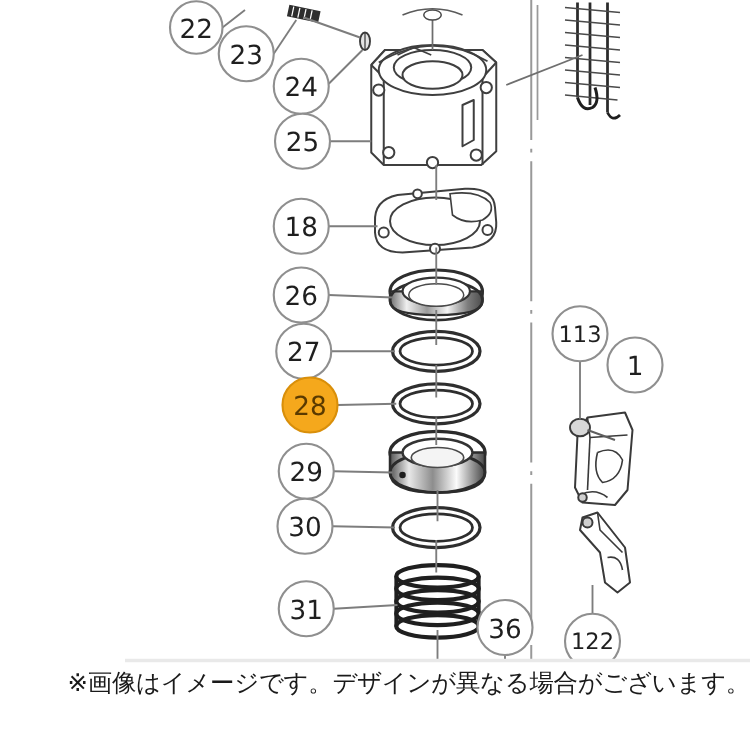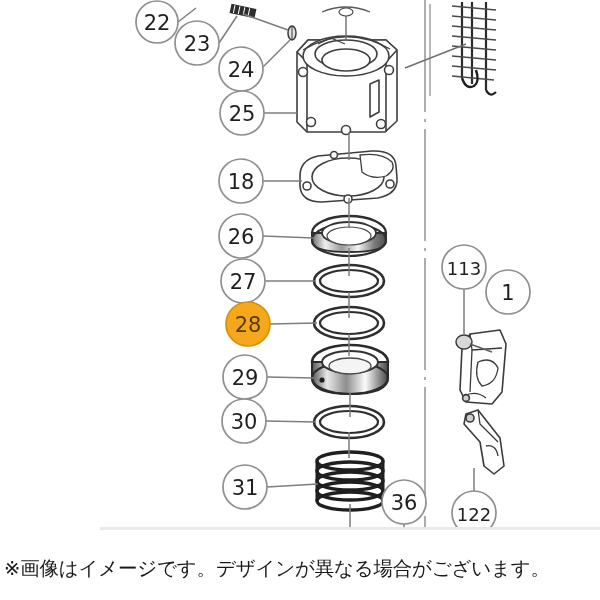--- a/index.html
+++ b/index.html
@@ -11,20 +11,21 @@
   body {
     font-family: "Liberation Sans", "DejaVu Sans", sans-serif;
     color: #231f20;
   }
   #page {
     position: relative;
     width: 600px;
     height: 592px;
     background: #ffffff;
     overflow: hidden;
+    text-align: right;
   }
   #diagram-area {
     position: absolute;
     left: 0;
     top: 0;
     width: 600px;
     height: 529px;
     overflow: hidden;
     background: #ffffff;
   }
@@ -54,21 +55,21 @@
     height: 3px;
     background: #e9e9e9;
   }
   #disclaimer {
     position: absolute;
     left: 0;
     top: 530px;
     width: 600px;
     height: 70px;
     background: #ffffff;
-    padding: 24px 0 0 0;
+    padding: 2px 0 0 0;
     box-sizing: border-box;
   }
   .disclaimer-line {
     font-family: "DejaVu Sans", "Liberation Sans", sans-serif;
     font-size: 19.5px;
     line-height: 30px;
     color: #1a1a1a;
     white-space: nowrap;
     letter-spacing: -0.2px;
   }

